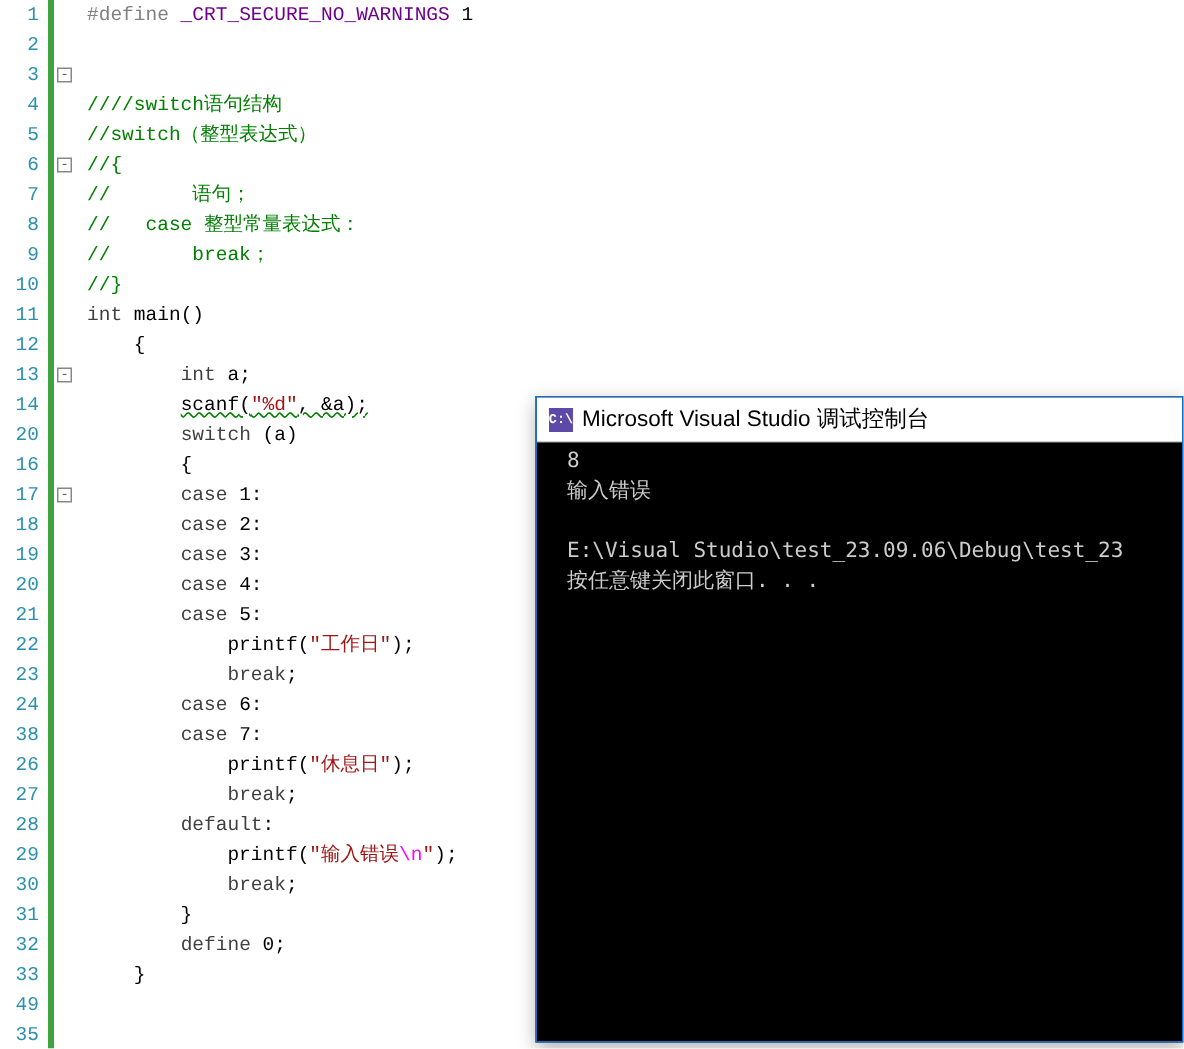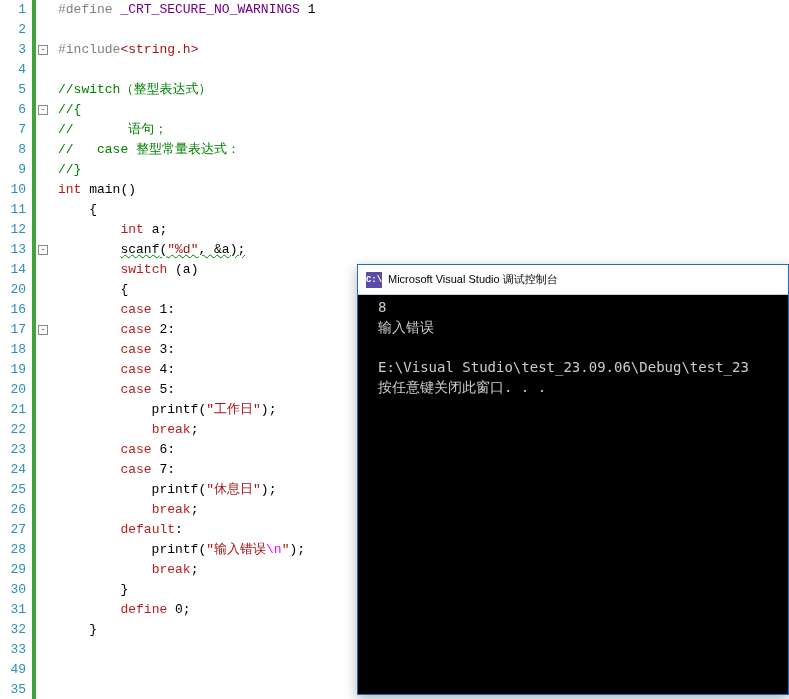--- a/index.html
+++ b/index.html
@@ -56,21 +56,21 @@
   }
   .code .line {
     height: 20px;
     line-height: 20px;
     white-space: pre;
   }
   .c-prep { color: #808080; }
   .c-macro { color: #6f008a; }
   .c-inc { color: #a31515; }
   .c-comment { color: #008000; }
-  .c-kw { color: #b91c1c; }
+  .c-kw { color: #404040; }
   .c-str { color: #a31515; }
   .c-esc { color: #ff00ff; }
   .underline-wavy {
     text-decoration: underline wavy #008000;
     text-decoration-thickness: 1px;
   }
 
   .console-window {
     position: absolute;
     left: 357px;
@@ -99,21 +99,21 @@
     font-size: 9px;
     font-weight: bold;
     display: flex;
     align-items: center;
     justify-content: center;
     margin-right: 6px;
   }
   .console-title {
     color: #000;
     font-family: 'Segoe UI', sans-serif;
-    font-size: 11px;
+    font-size: 15px;
   }
   .console-body {
     flex: 1;
     background: #000;
     color: #ccc;
     font-family: 'NSimSun', 'SimSun', Consolas, monospace;
     font-size: 14px;
     padding: 2px 20px;
     line-height: 20px;
     white-space: pre;
@@ -142,47 +142,48 @@
     <div class="ln">20</div>
     <div class="ln">16</div>
     <div class="ln">17</div>
     <div class="ln">18</div>
     <div class="ln">19</div>
     <div class="ln">20</div>
     <div class="ln">21</div>
     <div class="ln">22</div>
     <div class="ln">23</div>
     <div class="ln">24</div>
-    <div class="ln">25</div>
+    <div class="ln">38</div>
     <div class="ln">26</div>
     <div class="ln">27</div>
     <div class="ln">28</div>
     <div class="ln">29</div>
     <div class="ln">30</div>
     <div class="ln">31</div>
     <div class="ln">32</div>
     <div class="ln">33</div>
     <div class="ln">49</div>
     <div class="ln">35</div>
   </div>
   <div class="markers">
     <div class="fold" style="top:45px">-</div>
     <div class="fold" style="top:105px">-</div>
     <div class="fold" style="top:245px">-</div>
     <div class="fold" style="top:325px">-</div>
   </div>
   <div class="code">
     <div class="line"><span class="c-prep">#define</span><span class="c-macro"> _CRT_SECURE_NO_WARNINGS</span><span> 1</span></div>
     <div class="line"></div>
-    <div class="line"><span class="c-prep">#include</span><span class="c-inc">&lt;string.h&gt;</span></div>
     <div class="line"></div>
+    <div class="line"><span class="c-comment">////switch语句结构</span></div>
     <div class="line"><span class="c-comment">//switch（整型表达式）</span></div>
     <div class="line"><span class="c-comment">//{</span></div>
     <div class="line"><span class="c-comment">//       语句；</span></div>
     <div class="line"><span class="c-comment">//   case 整型常量表达式：</span></div>
+    <div class="line"><span class="c-comment">//       break；</span></div>
     <div class="line"><span class="c-comment">//}</span></div>
     <div class="line"><span class="c-kw">int</span><span> main</span><span>()</span></div>
     <div class="line"><span>    {</span></div>
     <div class="line"><span>        </span><span class="c-kw">int</span><span> a;</span></div>
     <div class="line"><span>        </span><span class="underline-wavy">scanf</span><span class="underline-wavy">(</span><span class="c-str underline-wavy">"%d"</span><span class="underline-wavy">, &amp;a);</span></div>
     <div class="line"><span>        </span><span class="c-kw">switch</span><span> (a)</span></div>
     <div class="line"><span>        {</span></div>
     <div class="line"><span>        </span><span class="c-kw">case</span><span> 1:</span></div>
     <div class="line"><span>        </span><span class="c-kw">case</span><span> 2:</span></div>
     <div class="line"><span>        </span><span class="c-kw">case</span><span> 3:</span></div>

